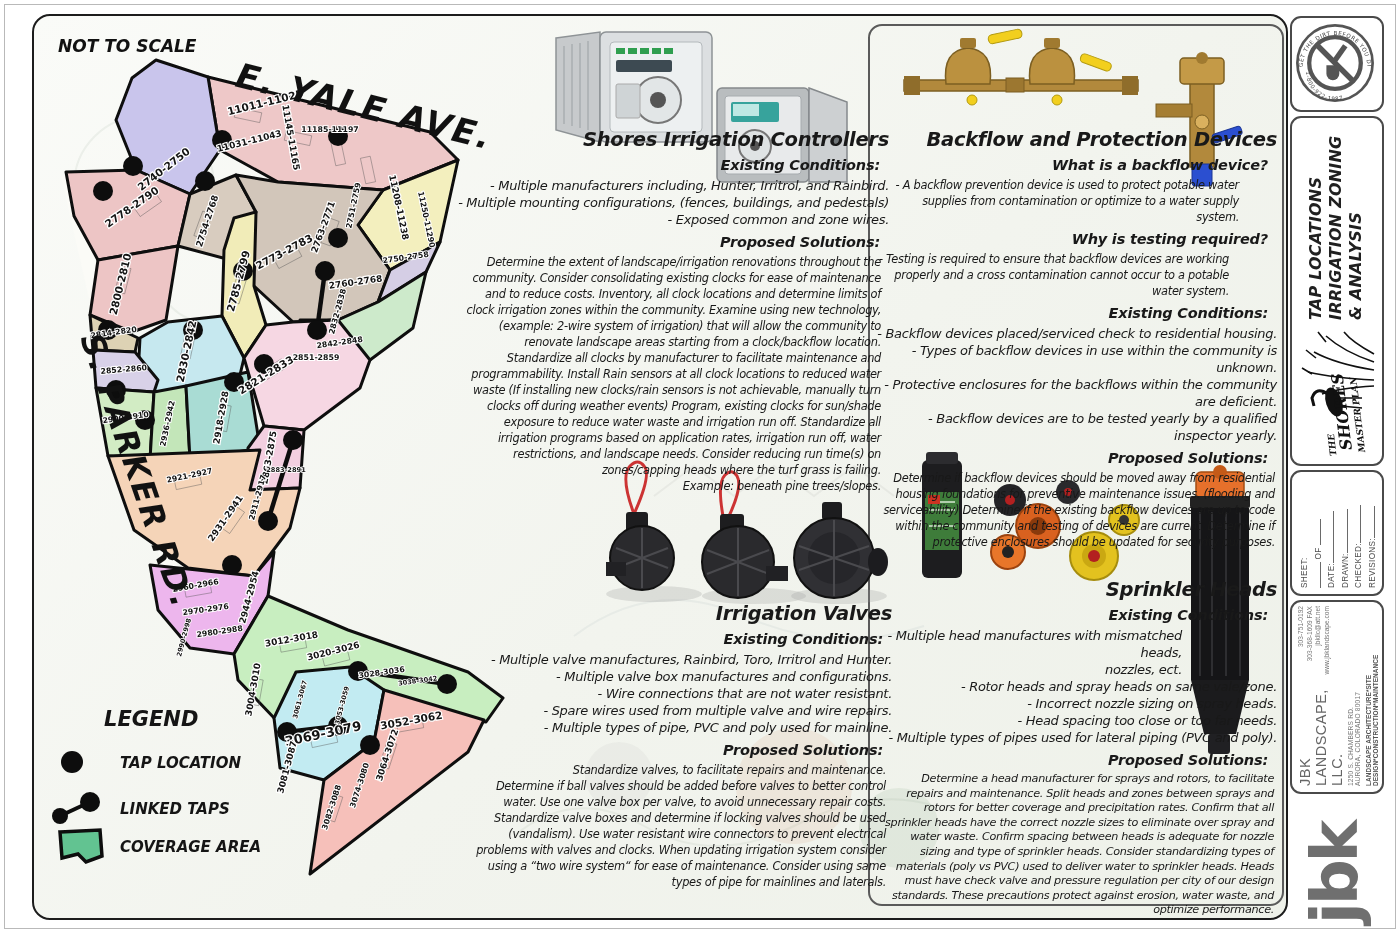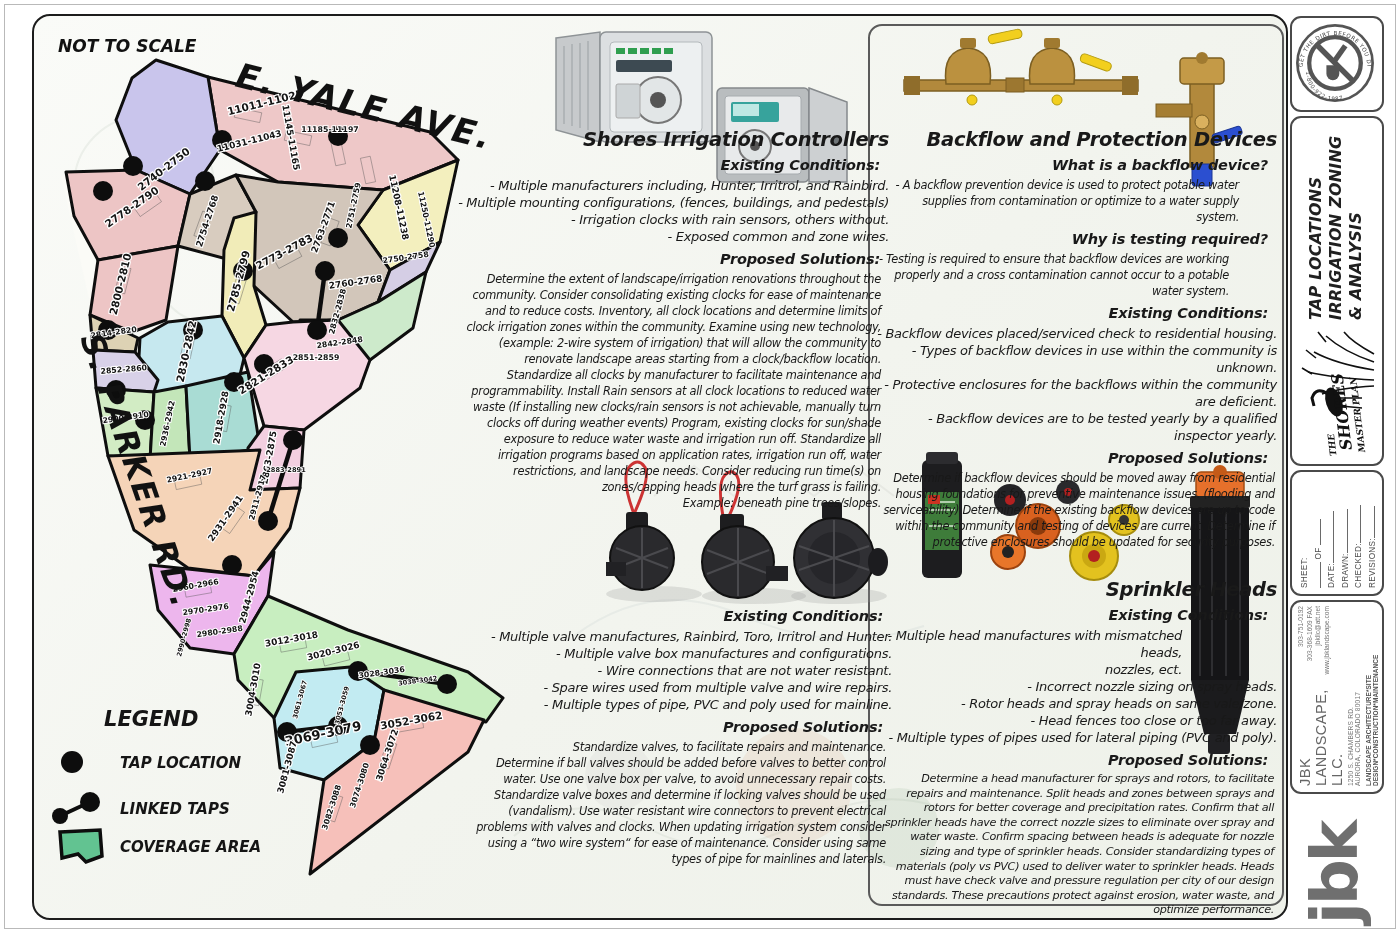--- a/index.html
+++ b/index.html
@@ -349,21 +349,20 @@
       </g>
     <polygon points="27,224 85,224 72,278 40,278" fill="#1b1b1d"></polygon>
     <rect x="44" y="278" width="22" height="20" rx="3" fill="#202023"></rect>
   </svg>
 
   <div class="sec" style="left:423px;top:112px;width:432px">
     <h2>Shores Irrigation Controllers</h2>
     <h3>Existing Conditions:</h3>
     <div class="b">- Multiple manufacturers including, Hunter, Irritrol, and Rainbird.</div>
     <div class="b">- Multiple mounting configurations, (fences, buildings, and pedestals)</div>
-    <div class="b">- Irrigation clocks with rain sensors, others without.</div>
     <div class="b">- Exposed common and zone wires.</div>
     <h3>Proposed Solutions:</h3>
     <div class="para" style="width:424px">Determine the extent of landscape/irrigation renovations throughout the community.  Consider consolidating existing clocks for ease of maintenance and to reduce costs.  Inventory, all clock locations and determine limits of clock irrigation zones within the community.  Examine using new technology, (example: 2-wire system of irrigation) that will allow the community to renovate landscape areas starting from a clock/backflow location.  Standardize all clocks by manufacturer to facilitate maintenance and programmability.  Install Rain sensors at all clock locations to reduced water waste (If installing new clocks/rain sensors is not achievable, manually turn clocks off during weather events) Program, existing clocks for sun/shade exposure to reduce water waste and irrigation run off.  Standardize all irrigation programs based on application rates, irrigation run off, water restrictions, and landscape needs.  Consider reducing run time(s) on zones/capping heads where the turf grass is failing.
 Example:  beneath pine trees/slopes.</div>
   </div>
 
   <div class="sec" style="left:843px;top:112px;width:400px">
     <h2>Backflow and Protection Devices</h2>
     <h3>What is a backflow device?</h3>
     <div class="ans" style="width:362px">- A backflow prevention device is used to protect potable water supplies from contamination or optimize to a water supply system.</div>
@@ -372,39 +371,40 @@
     <h3>Existing Conditions:</h3>
     <div class="b">- Backflow devices placed/serviced check to residential housing.</div>
     <div class="b">- Types of backflow devices in use within the community is unknown.</div>
     <div class="b">- Protective enclosures for the backflows within the community are deficient.</div>
     <div class="b">- Backflow devices are to be tested yearly by a qualified inspector yearly.</div>
     <h3>Proposed Solutions:</h3>
     <div class="para" style="width:398px">Determine if backflow devices should be moved away from residential housing foundations for preventive maintenance issues. (flooding and serviceability) Determine if the existing backflow devices are up to code within the community and testing of devices are current.  Determine if protective enclosures should be updated for security purposes.</div>
   </div>
 
   <div class="sec" style="left:428px;top:586px;width:430px">
+    <h2>Irrigation Valves</h2>
     <h3>Existing Conditions:</h3>
     <div class="b">- Multiple valve manufactures, Rainbird, Toro, Irritrol and Hunter.</div>
     <div class="b">- Multiple valve box manufactures and configurations.</div>
     <div class="b ind1">- Wire connections that are not water resistant.</div>
     <div class="b ind2">- Spare wires used from multiple valve and wire repairs.</div>
     <div class="b ind3">- Multiple types of pipe, PVC and poly used for mainline.</div>
     <h3 class="ctr">Proposed Solutions:</h3>
     <div class="para" style="width:424px">Standardize valves, to facilitate repairs and maintenance.
 Determine if ball valves should be added before valves to better control water. Use one valve box per valve, to avoid unnecessary repair costs.  Standardize valve boxes and determine if locking valves should be used (vandalism). Use water resistant wire connectors to prevent electrical problems with valves and clocks.  When updating irrigation system consider using a “two wire system“ for ease of maintenance.  Consider using same types of pipe for mainlines and laterals.</div>
   </div>
 
   <div class="sec" style="left:848px;top:562px;width:395px">
     <h2>Sprinkler Heads</h2>
     <h3>Existing Conditions:</h3>
     <div class="b" style="width:300px">- Multiple head manufactures with mismatched heads,
 nozzles, ect.</div>
+    <div class="b">- Rotor heads and spray heads on same vale/zone.</div>
     <div class="b">- Incorrect nozzle sizing on spray heads.</div>
-    <div class="b">- Rotor heads and spray heads on same vale/zone.</div>
-    <div class="b">- Head fences too close or too far away.</div>
+    <div class="b">- Head spacing too close or too far needs.</div>
     <div class="b">- Multiple types of pipes used for lateral piping (PVC and poly).</div>
     <h3>Proposed Solutions:</h3>
     <div class="para" style="width:392px;font-size:11.2px;line-height:14.6px">Determine a head manufacturer for sprays and rotors, to facilitate repairs and maintenance.  Split heads and zones between sprays and rotors for better coverage and precipitation rates.  Confirm that all sprinkler heads have the correct nozzle sizes to eliminate over spray and water waste.  Confirm spacing between heads is adequate for nozzle sizing and type of sprinkler heads.  Consider standardizing types of materials (poly vs PVC) used to deliver water to sprinkler heads.  Heads must have check valve and pressure regulation per city of our design standards.  These precautions protect against erosion, water waste, and optimize performance.</div>
   </div>
 </div>
 
 <div class="sbox" style="left:1290px;top:16px;width:90px;height:92px">
   <svg width="86" height="88" viewBox="0 0 80 80" style="margin:1px 0 0 0">
     <defs>
       <path id="arcT" d="M 10,44 A 30,30 0 0 1 70,44"></path>

